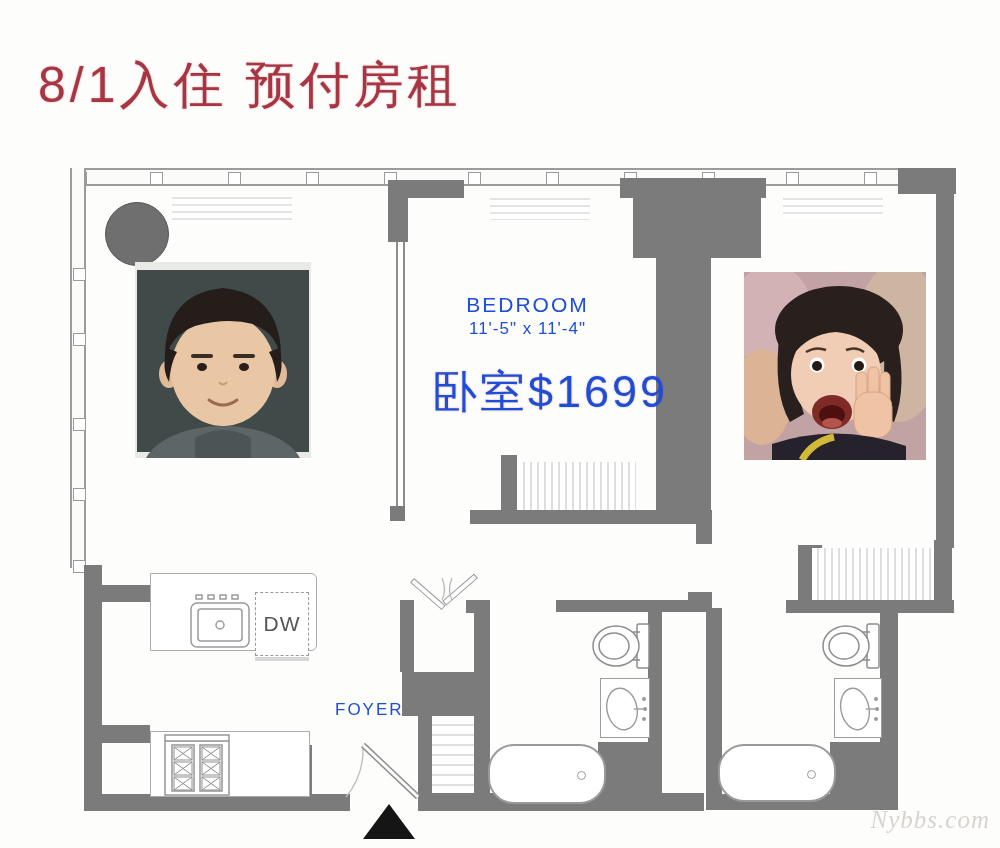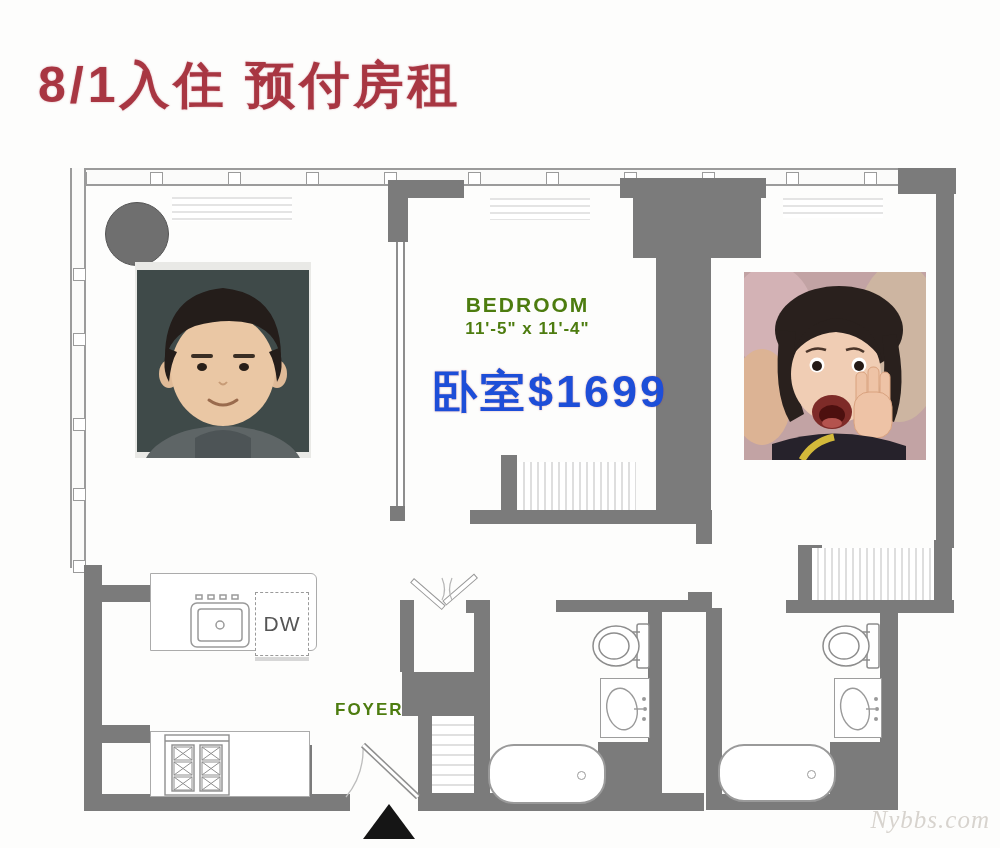--- a/index.html
+++ b/index.html
@@ -8,22 +8,22 @@
   .abs{position:absolute;}
   .wall{position:absolute;background:#7b7b7b;}
   .thinwall{position:absolute;background:#fff;border-left:2px solid #8e8e8e;border-right:2px solid #8e8e8e;}
   .winband-h{position:absolute;background:#fbfbfa;border-top:2px solid #9b9b9b;border-bottom:2px solid #9b9b9b;}
   .winband-v{position:absolute;background:#fbfbfa;border-left:2px solid #9b9b9b;border-right:2px solid #9b9b9b;}
   .mull{position:absolute;width:11px;height:11px;background:#fff;border:1px solid #9b9b9b;}
   .fixture{position:absolute;background:#fff;border:1.5px solid #979797;box-sizing:border-box;}
   .hatchV{position:absolute;background:repeating-linear-gradient(90deg,#fff 0 5px,#dedede 5px 7px);}
   .shelfH{position:absolute;background:repeating-linear-gradient(180deg,#fff 0 8px,#e0e0e0 8px 10px);}
   .radiator{position:absolute;background:repeating-linear-gradient(180deg,#e4e4e4 0 2px,#fff 2px 7px);}
-  .planlabel{position:absolute;color:#4d7c0f;letter-spacing:2px;font-weight:700;}
-  .redtext{position:absolute;color:#a83642;font-weight:bold;
+  .planlabel{position:absolute;color:#1d4ed8;letter-spacing:2px;font-weight:400;}
+  .redtext{position:absolute;color:#a83642;font-weight:normal;
            text-shadow:0 0 2px rgba(176,52,76,.45);white-space:nowrap;}
   .boxlabel{display:flex;align-items:center;justify-content:center;color:#555;
             letter-spacing:1px;font-size:17px;}
   .tub{position:absolute;background:#fff;border:2px solid #9a9a9a;border-radius:26px;box-sizing:border-box;}
   .drain{position:absolute;width:9px;height:9px;border:1.5px solid #9a9a9a;border-radius:50%;box-sizing:border-box;}
   .tri{position:absolute;width:0;height:0;border-left:26px solid transparent;
        border-right:26px solid transparent;border-bottom:35px solid #151515;}
   .wm{position:absolute;font-family:"Liberation Serif",serif;font-style:italic;
       color:#b9b2a9;opacity:.55;font-size:25px;letter-spacing:1px;}
 </style>

